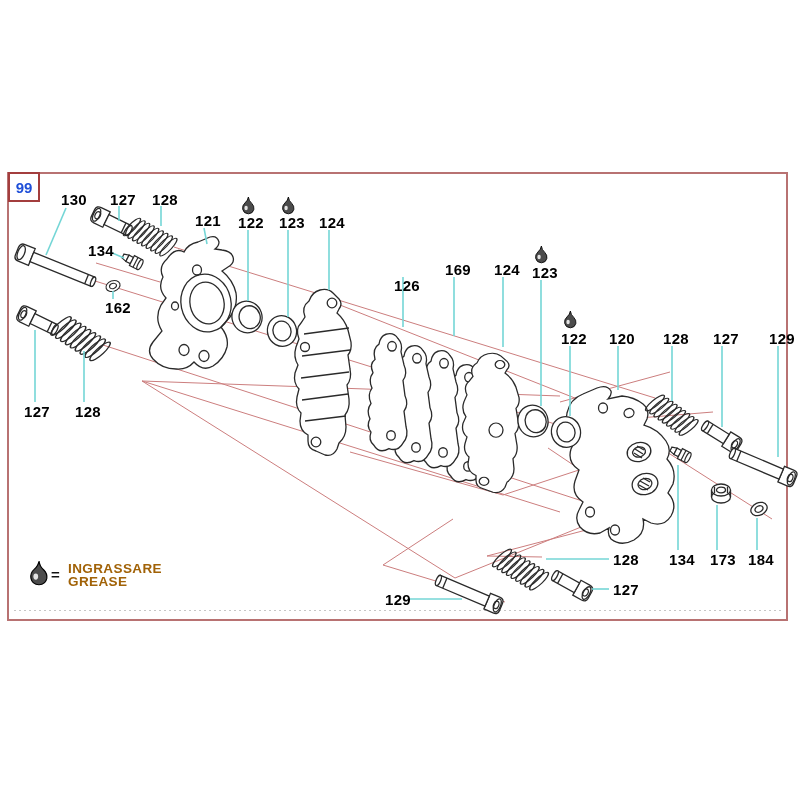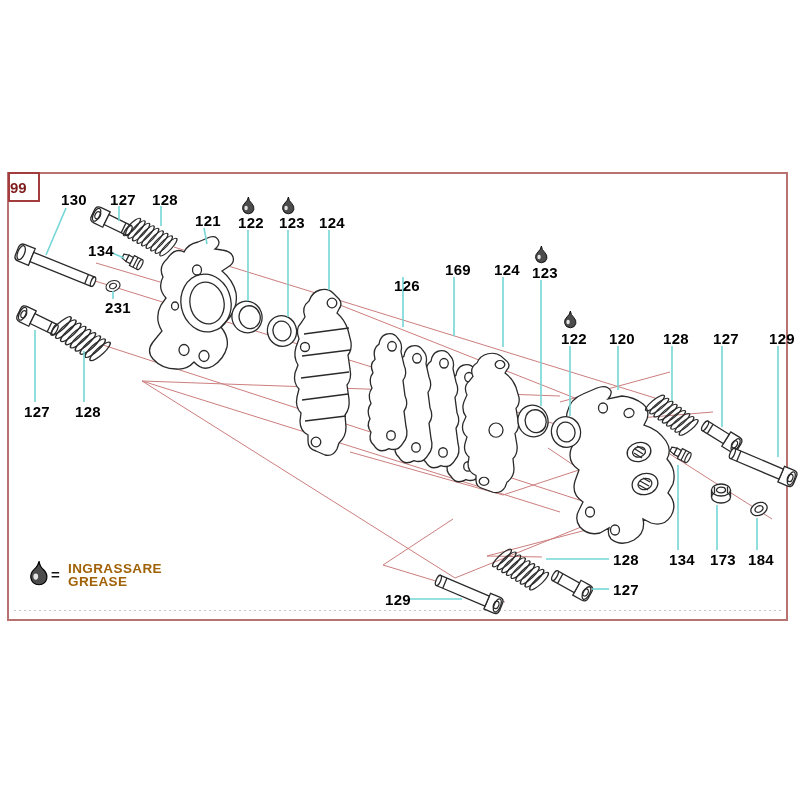--- a/index.html
+++ b/index.html
@@ -2,22 +2,22 @@
 <html><head>
 <meta charset="utf-8">
 <style>
   html,body{margin:0;padding:0;background:#fff;}
   .stage{position:relative;width:800px;height:800px;background:#ffffff;overflow:hidden;
          font-family:"Liberation Sans", sans-serif;}
   svg{position:absolute;left:0;top:0;}
   .lbl{position:absolute;transform:translate(-50%,-50%);font:700 15px "Liberation Sans",sans-serif;
        color:#000;white-space:nowrap;letter-spacing:.3px;}
   .refbox{position:absolute;left:8px;top:172px;width:28px;height:26px;border:2px solid #a33d3d;
-          background:#fff;display:flex;align-items:center;justify-content:flex-start;
-          font:700 15px "Liberation Sans",sans-serif;color:#7f1d1d;z-index:5;}
+          background:#fff;display:flex;align-items:center;justify-content:center;
+          font:700 15px "Liberation Sans",sans-serif;color:#1d4ed8;z-index:5;}
   .legend-eq{position:absolute;left:51px;top:566px;font:700 15px "Liberation Sans",sans-serif;color:#111;}
   .legend-text{position:absolute;left:68px;top:562px;font:700 13.5px "Liberation Sans",sans-serif;
                color:#a16207;line-height:13px;letter-spacing:.4px;}
   #labels-layer{position:absolute;left:4px;top:0;width:800px;height:800px;z-index:4;pointer-events:none;}
 </style>
 </head>
 <body>
 
 <div class="stage">
 
@@ -301,21 +301,21 @@
 
   <div id="labels-layer">
       <div class="lbl" style="left: 70px; top: 199px;">130</div>
       <div class="lbl" style="left: 119px; top: 199px;">127</div>
       <div class="lbl" style="left: 161px; top: 199px;">128</div>
       <div class="lbl" style="left: 204px; top: 220px;">121</div>
       <div class="lbl" style="left: 247px; top: 222px;">122</div>
       <div class="lbl" style="left: 288px; top: 222px;">123</div>
       <div class="lbl" style="left: 328px; top: 222px;">124</div>
       <div class="lbl" style="left: 97px; top: 250px;">134</div>
-      <div class="lbl" style="left: 114px; top: 307px;">231</div>
+      <div class="lbl" style="left: 114px; top: 307px;">162</div>
       <div class="lbl" style="left: 33px; top: 411px;">127</div>
       <div class="lbl" style="left: 84px; top: 411px;">128</div>
       <div class="lbl" style="left: 403px; top: 269px; margin-top: 16px;">126</div>
       <div class="lbl" style="left: 454px; top: 269px;">169</div>
       <div class="lbl" style="left: 503px; top: 269px;">124</div>
       <div class="lbl" style="left: 541px; top: 272px;">123</div>
       <div class="lbl" style="left: 570px; top: 338px;">122</div>
       <div class="lbl" style="left: 618px; top: 338px;">120</div>
       <div class="lbl" style="left: 672px; top: 338px;">128</div>
       <div class="lbl" style="left: 722px; top: 338px;">127</div>

